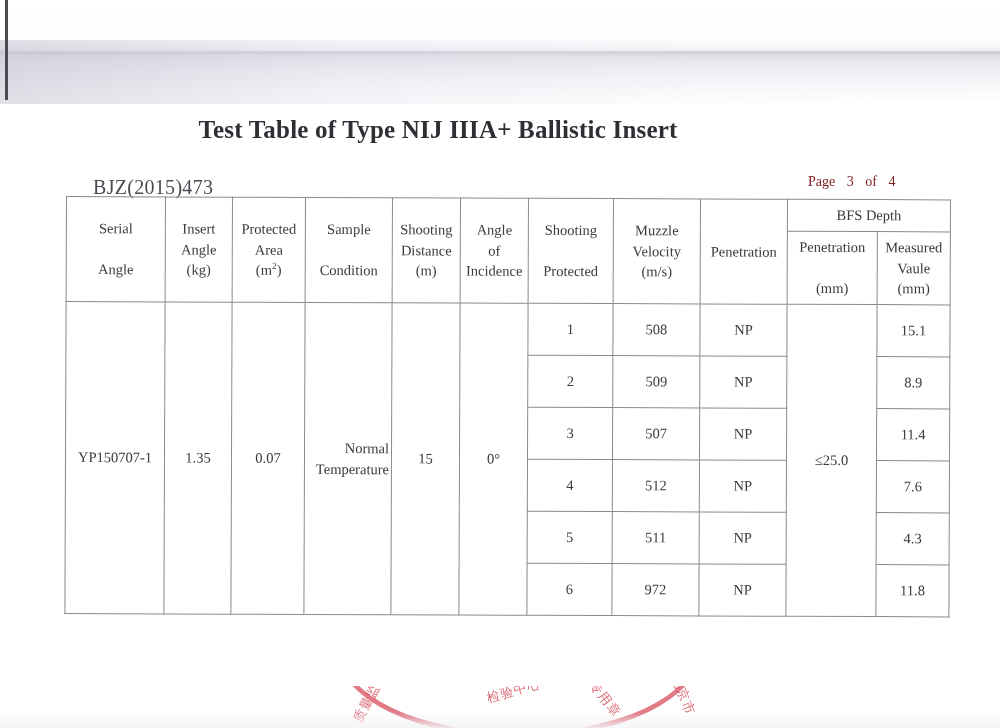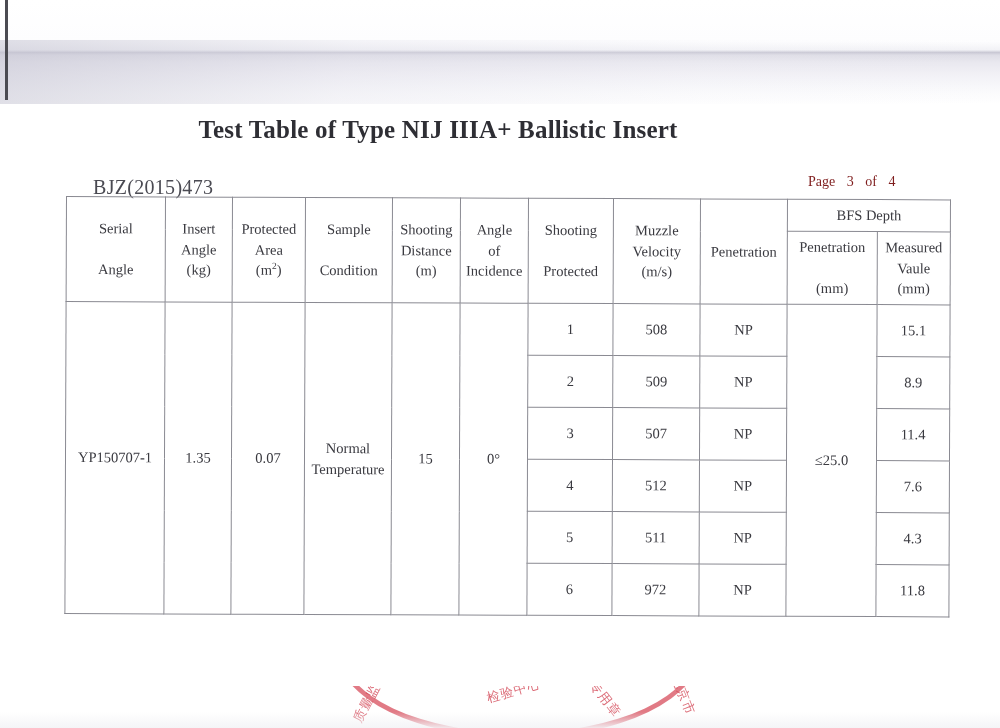--- a/index.html
+++ b/index.html
@@ -164,21 +164,21 @@
   table.test-table td.body-cell {
     height: 51px;
   }
   table.test-table td.merged {
     vertical-align: middle;
   }
   .hdr-lines { display: block; }
   .hdr-lines .ln { display: block; }
   .hdr-lines .ln.blank { visibility: hidden; }
   .unit sup { font-size: 9.5px; vertical-align: super; }
-  .two-line .ln { display: block; }
+  .two-line .ln { display: block; text-align: right; }
 </style>
 </head>
 <body>
 
 <div id="scan-top-band"></div>
 <div id="scan-top-band-skew"></div>
 <div id="scan-left-edge"></div>
 
 <div id="doc-title">Test Table of Type NIJ IIIA+ Ballistic Insert</div>
 

